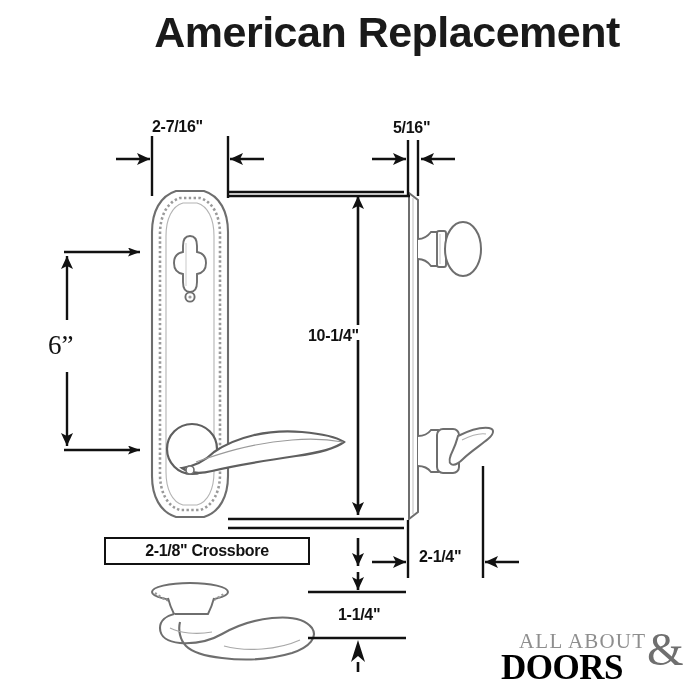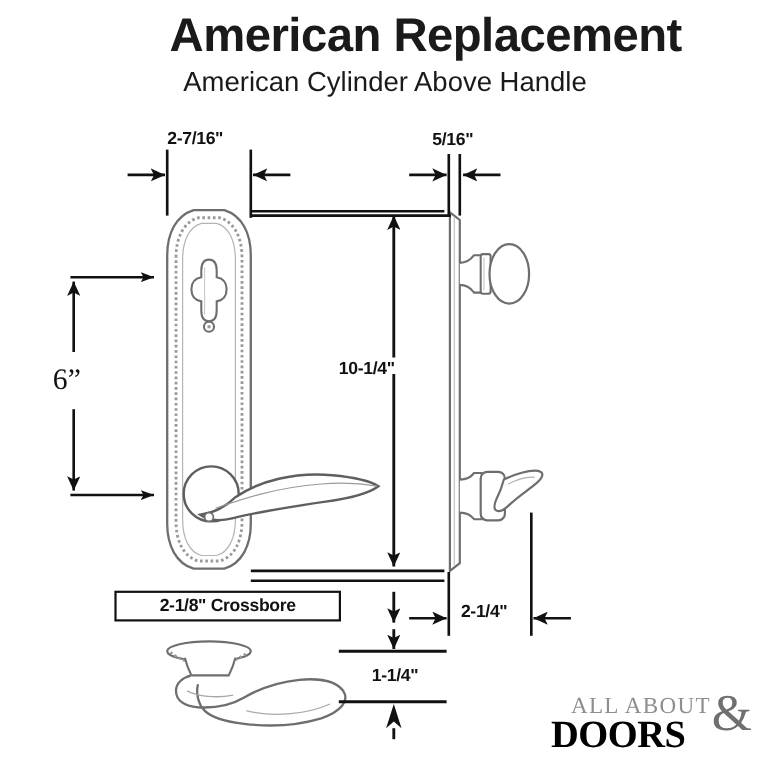--- a/index.html
+++ b/index.html
@@ -171,21 +171,20 @@
     white-space: nowrap;
     letter-spacing: -0.2px;
   }
 </style>
 </head>
 <body>
 
 <div id="page">
 
   <div class="title">American Replacement</div>
-  <div class="subtitle">American Cylinder Above Handle</div>
 
   <svg id="drawing" viewBox="0 0 700 700">
     <defs>
       <marker id="arrR" markerWidth="14" markerHeight="12" refX="13" refY="6" orient="auto" markerUnits="userSpaceOnUse">
         <path d="M0,0 L13,6 L0,12 L3,6 Z" fill="#111111"></path>
       </marker>
       <marker id="arrL" markerWidth="14" markerHeight="12" refX="13" refY="6" orient="auto" markerUnits="userSpaceOnUse">
         <path d="M0,0 L13,6 L0,12 L3,6 Z" fill="#111111"></path>
       </marker>
       <marker id="arrThin" markerWidth="13" markerHeight="9" refX="12" refY="4.5" orient="auto" markerUnits="userSpaceOnUse">

